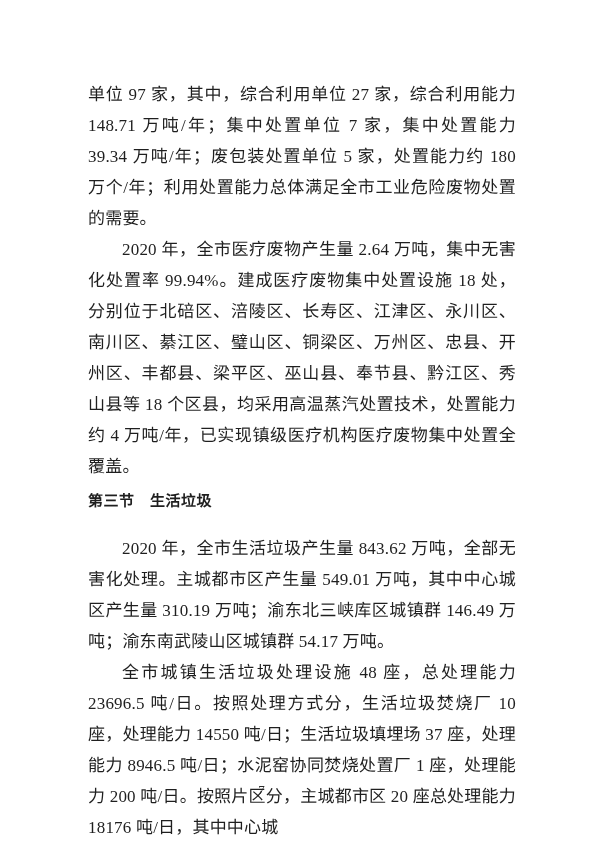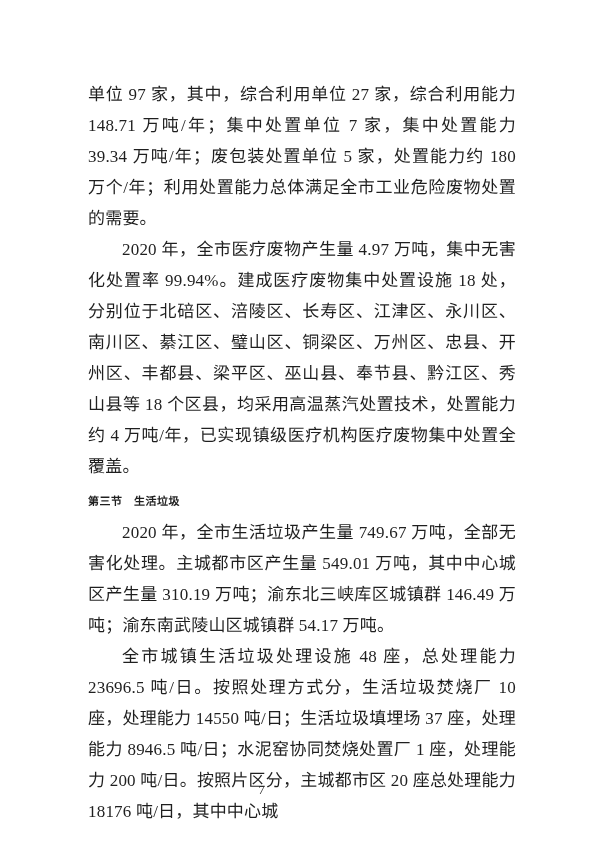--- a/index.html
+++ b/index.html
@@ -30,22 +30,22 @@
   .page-body p {
     margin: 0;
   }
   .para-indent {
     text-indent: 2em;
   }
   .para-continuation {
     text-indent: 0;
   }
   .section-heading {
-    margin: 4px 0 0 0;
-    font-size: 11px;
+    margin: 4px 0 16px 0;
+    font-size: 15px;
     line-height: 31px;
     font-weight: bold;
     letter-spacing: 0.5px;
     text-align: left;
   }
   .page-number {
     position: absolute;
     top: 782px;
     left: 0;
     width: 100%;
@@ -58,25 +58,25 @@
 </head>
 <body>
 
 <div class="page">
 
   <div class="page-body">
 
     <p class="para-continuation">单位 97 家，其中，综合利用单位 27 家，综合利用能力 148.71 万吨/年；集中处置单位 7 家，集中处置能力 39.34 万吨/年；废包装处置单位 5 家，处置能力约 180 万个/年；利用处置能力总体满足全市工业危险废物处置的需要。</p>
 
 
-    <p class="para-indent">2020 年，全市医疗废物产生量 4.97 万吨，集中无害化处置率 99.94%。建成医疗废物集中处置设施 18 处，分别位于北碚区、涪陵区、长寿区、江津区、永川区、南川区、綦江区、璧山区、铜梁区、万州区、忠县、开州区、丰都县、梁平区、巫山县、奉节县、黔江区、秀山县等 18 个区县，均采用高温蒸汽处置技术，处置能力约 4 万吨/年，已实现镇级医疗机构医疗废物集中处置全覆盖。</p>
+    <p class="para-indent">2020 年，全市医疗废物产生量 2.64 万吨，集中无害化处置率 99.94%。建成医疗废物集中处置设施 18 处，分别位于北碚区、涪陵区、长寿区、江津区、永川区、南川区、綦江区、璧山区、铜梁区、万州区、忠县、开州区、丰都县、梁平区、巫山县、奉节县、黔江区、秀山县等 18 个区县，均采用高温蒸汽处置技术，处置能力约 4 万吨/年，已实现镇级医疗机构医疗废物集中处置全覆盖。</p>
 
     <h2 class="section-heading">第三节　生活垃圾</h2>
 
-    <p class="para-indent">2020 年，全市生活垃圾产生量 749.67 万吨，全部无害化处理。主城都市区产生量 549.01 万吨，其中中心城区产生量 310.19 万吨；渝东北三峡库区城镇群 146.49 万吨；渝东南武陵山区城镇群 54.17 万吨。</p>
+    <p class="para-indent">2020 年，全市生活垃圾产生量 843.62 万吨，全部无害化处理。主城都市区产生量 549.01 万吨，其中中心城区产生量 310.19 万吨；渝东北三峡库区城镇群 146.49 万吨；渝东南武陵山区城镇群 54.17 万吨。</p>
 
     <p class="para-indent">全市城镇生活垃圾处理设施 48 座，总处理能力 23696.5 吨/日。按照处理方式分，生活垃圾焚烧厂 10 座，处理能力 14550 吨/日；生活垃圾填埋场 37 座，处理能力 8946.5 吨/日；水泥窑协同焚烧处置厂 1 座，处理能力 200 吨/日。按照片区分，主城都市区 20 座总处理能力 18176 吨/日，其中中心城</p>
 
   </div>
 
   <div class="page-number">7</div>
 
 </div>
 
 </body></html>

